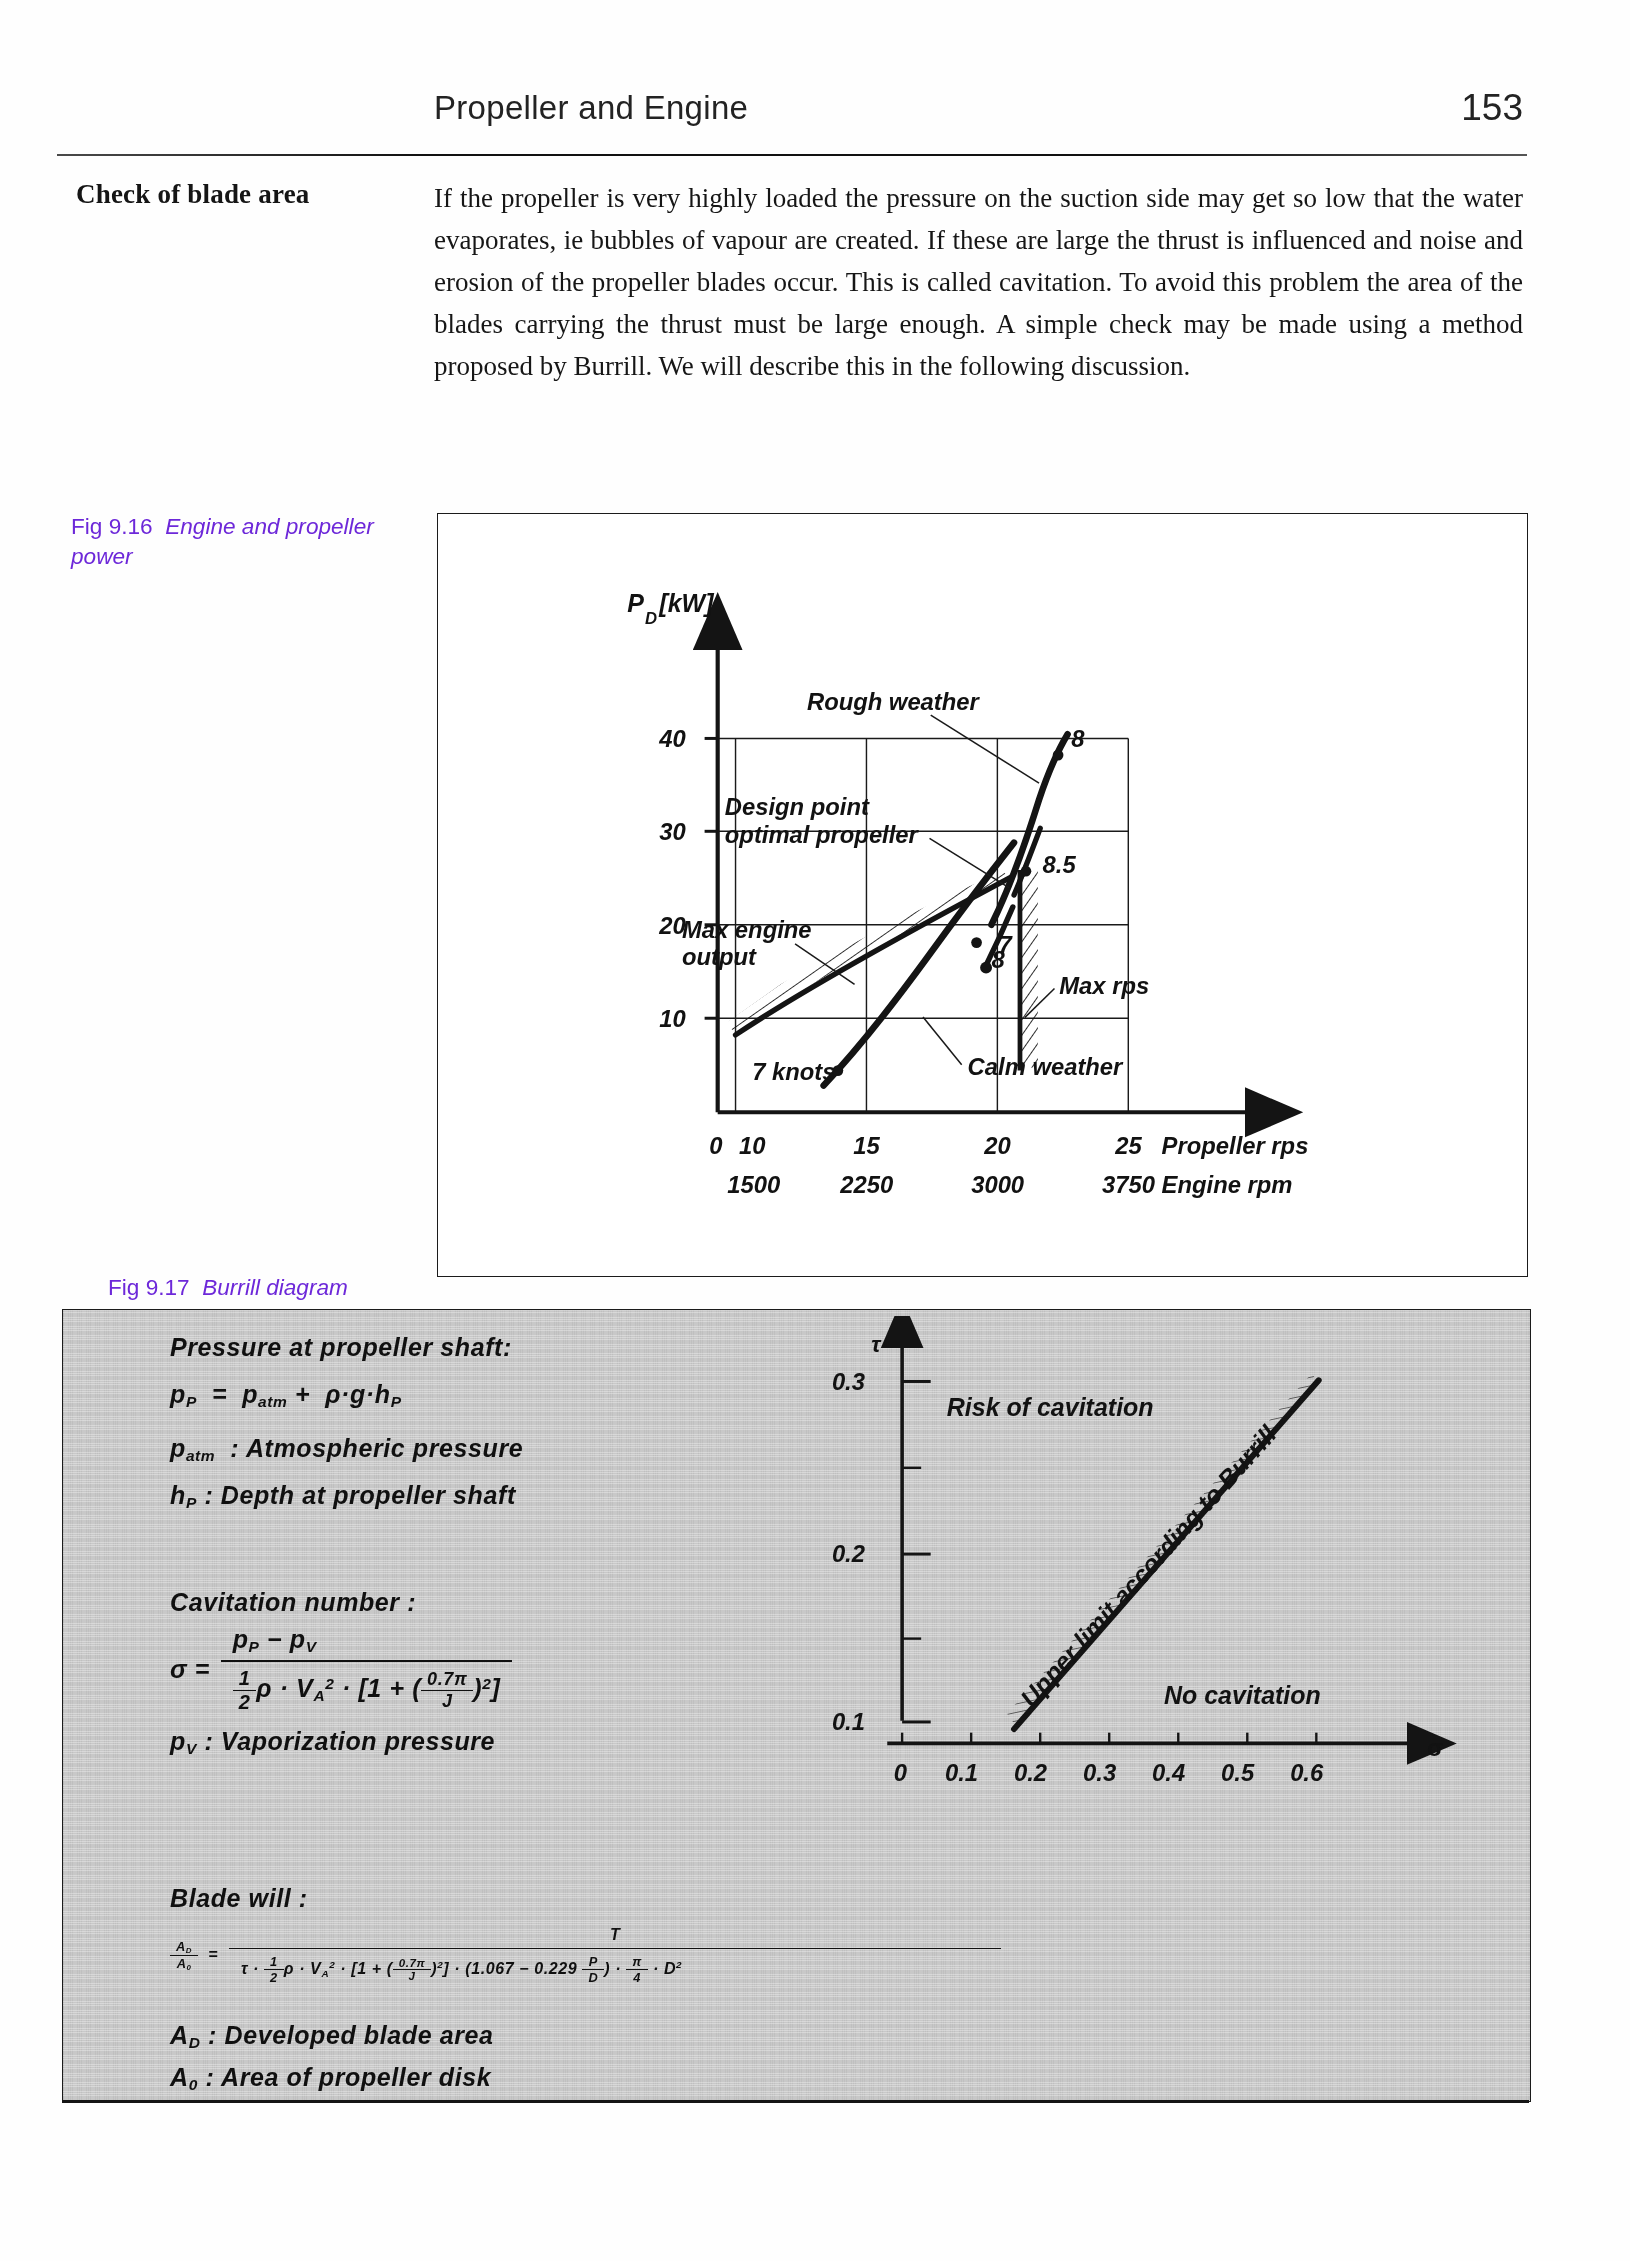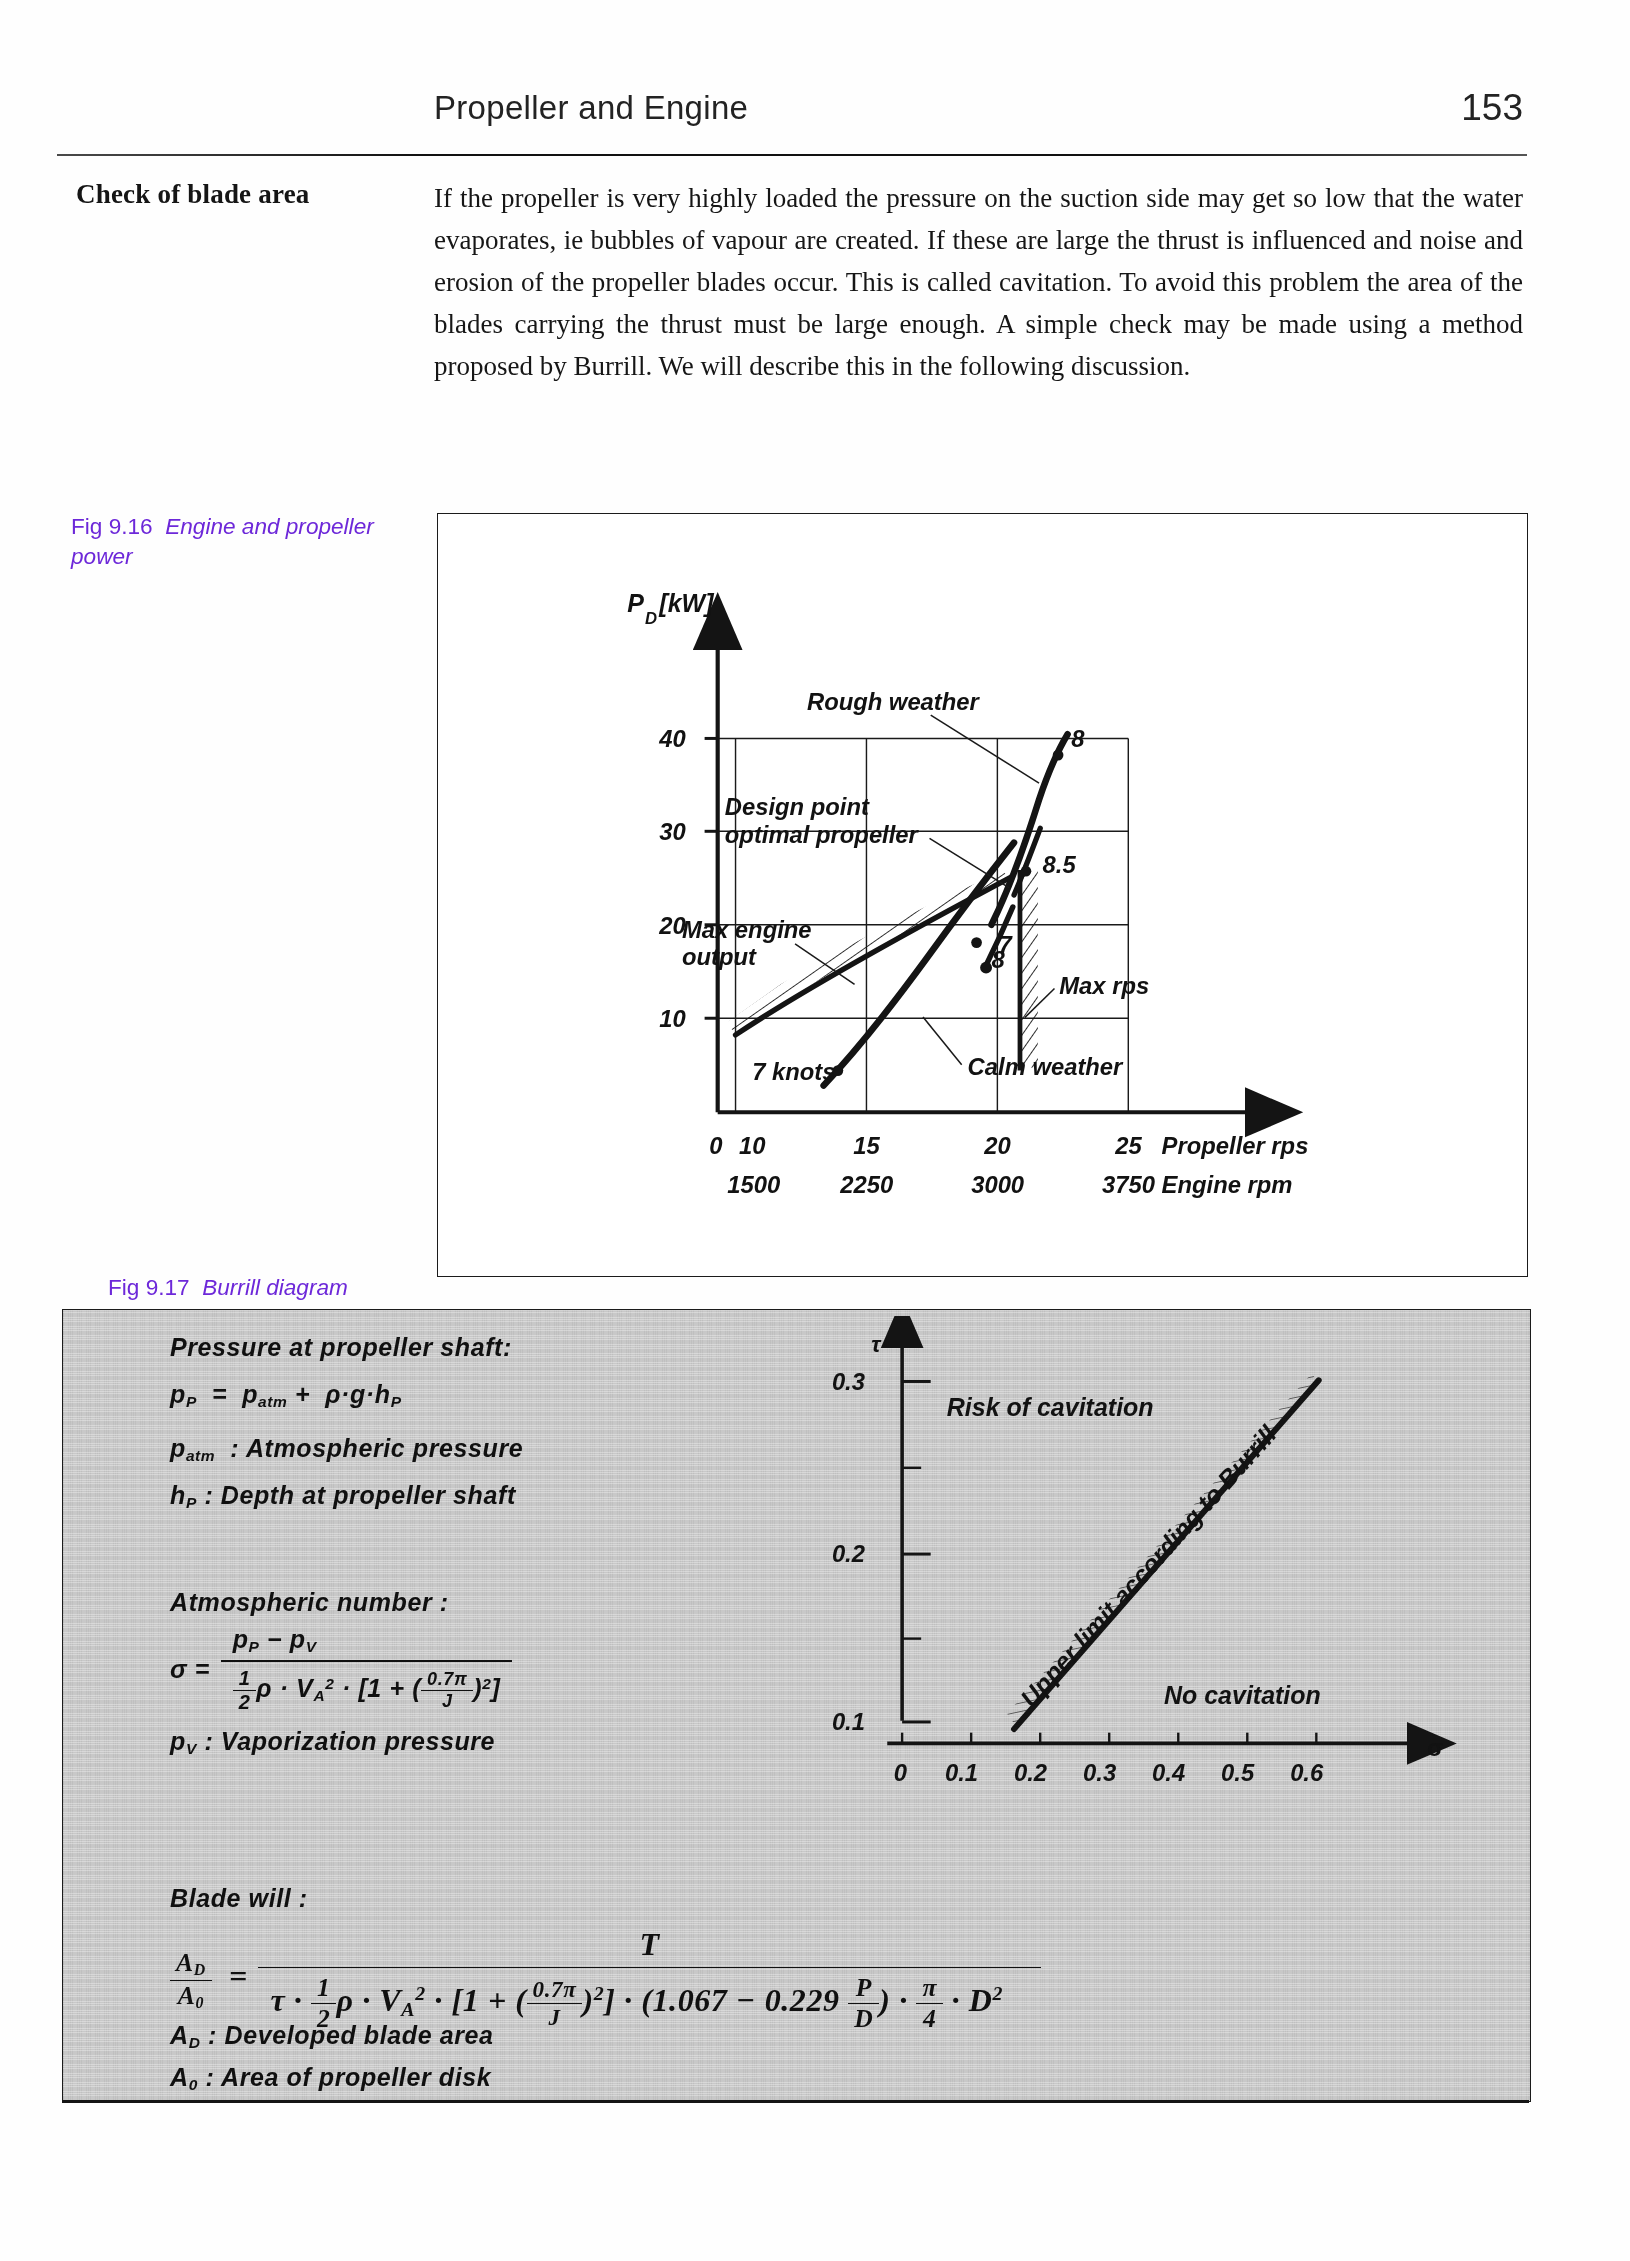--- a/index.html
+++ b/index.html
@@ -76,21 +76,21 @@
   }
   #fig917 .layer{position:absolute;inset:0;}
 
   
   .fm{
     position:absolute;
     font-family:"Liberation Sans",sans-serif;
     font-style:italic;font-weight:700;
     color:#101010;letter-spacing:0.6px;white-space:nowrap;
   }
-  .fm.t40{font-size:32px;font-family:Liberation Serif, serif;}
+  .fm.t40{font-size:16px;}
   .fm.t42{font-size:25px;}
   sub{font-size:.62em;vertical-align:-.28em;font-style:italic;}
   sup{font-size:.62em;vertical-align:.55em;font-style:italic;}
   .frac{display:inline-block;vertical-align:middle;text-align:center;}
   .frac .num{display:block;padding:0 6px;}
   .frac .den{display:block;padding:0 6px;border-top:1.8px solid #101010;}
   .frac.sm{font-size:.80em;}
   .frac.tiny{font-size:.72em;}
 
   
@@ -266,21 +266,21 @@
       <div class="fm t42" style="left:107px;top:124px;">
         <span>p<sub>atm</sub></span>
         <span>&nbsp;: Atmospheric pressure</span>
       </div>
 
       <div class="fm t42" style="left:107px;top:171px;text-align:center;">
         <span>h<sub>P</sub></span>
         <span>: Depth at propeller shaft</span>
       </div>
 
-      <div class="fm t42" style="left:107px;top:278px;">Atmospheric number :</div>
+      <div class="fm t42" style="left:107px;top:278px;">Cavitation number :</div>
 
       <div class="bigfrac fm t42" style="left:107px;top:315px;">
         <span class="lhs">σ&nbsp;=</span>
         <span class="stack">
           <span class="top">p<sub>P</sub> − p<sub>V</sub></span>
           <span class="bar"></span>
           <span class="bot">
             <span class="frac sm"><span class="num">1</span><span class="den">2</span></span>ρ
             · V<sub>A</sub><sup>2</sup>
             · [1 + (<span class="frac tiny"><span class="num">0.7π</span><span class="den">J</span></span>)<sup>2</sup>]

